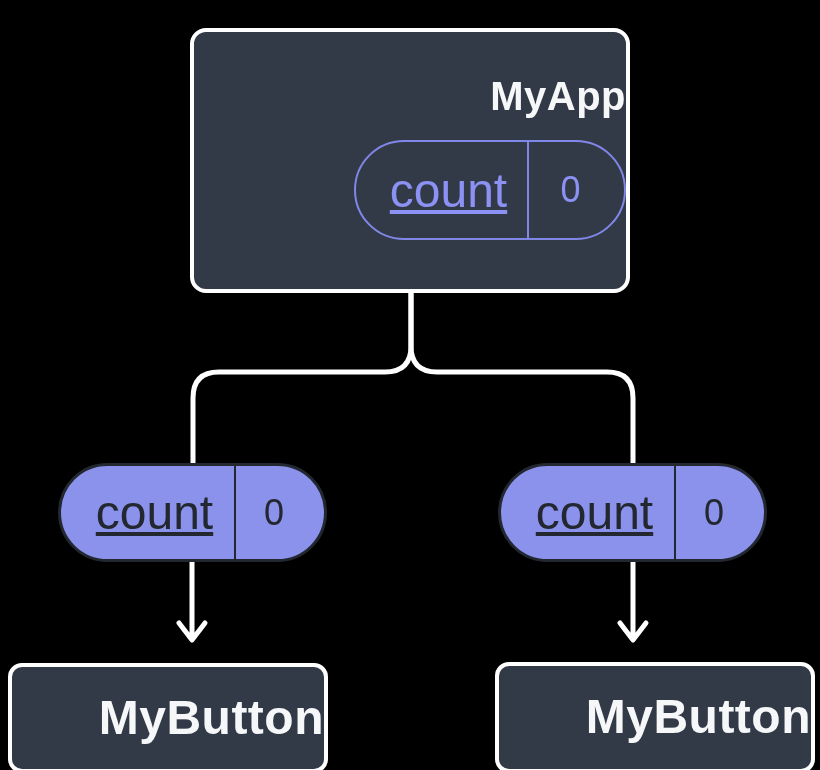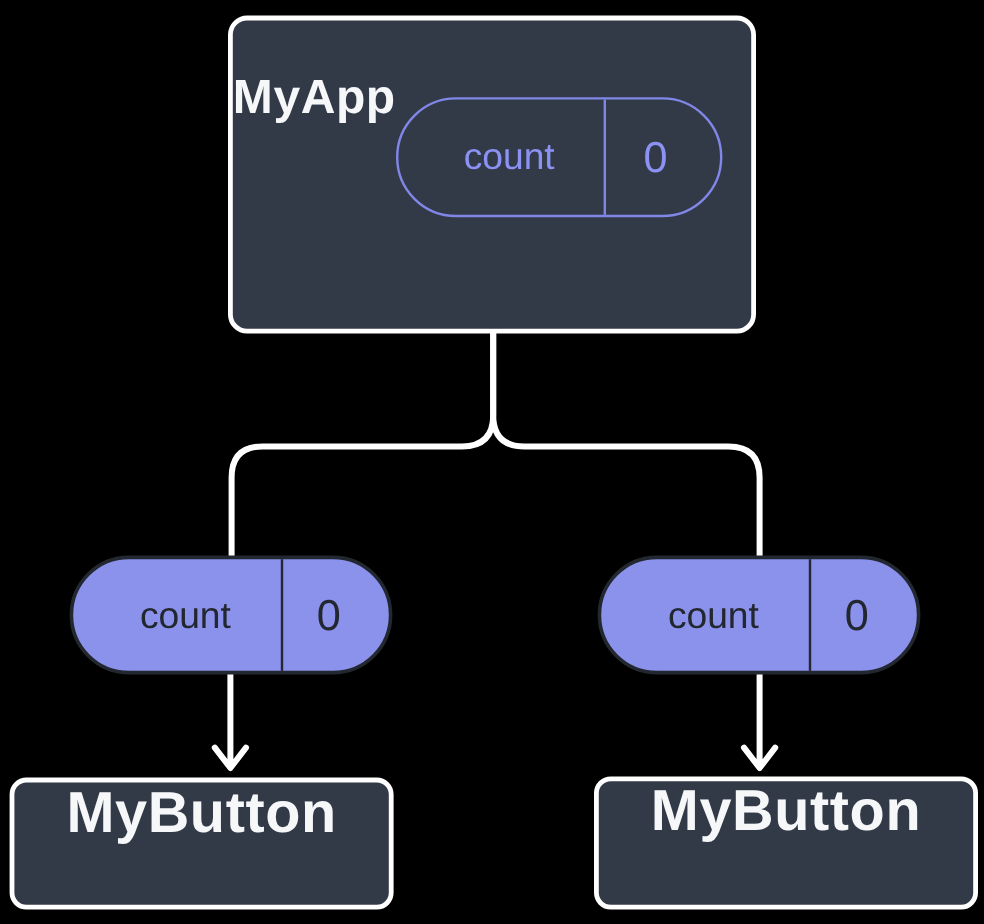--- a/index.html
+++ b/index.html
@@ -30,21 +30,23 @@
     stroke-linejoin: round;
   }
   .component-box {
     position: absolute;
     box-sizing: border-box;
     background: var(--box-fill, #333A47);
     border: 4px solid var(--box-border, #fff);
     border-radius: 16px;
     z-index: 2;
     display: flex;
-    align-items: flex-start;
+    flex-direction: column;
+    align-items: flex-end;
+    margin-top: 15px;
   }
   .box-root   { left: 190px; top: 13px;  width: 440px; height: 265px; padding-top: 42px; }
   .box-leaf-l { left: 8px;   top: 648px; width: 320px; height: 110px; justify-content: center; border-radius: 14px; }
   .box-leaf-r { left: 495px; top: 647px; width: 320px; height: 111px; justify-content: center; border-radius: 14px; }
   .component-title {
     color: var(--box-text, #F6F7F9);
     font-size: 40px;
     font-weight: 600;
     line-height: 1.1;
     letter-spacing: 0.5px;
@@ -74,21 +76,22 @@
   .pill-prop .pill-label { border-right: 2.5px solid var(--prop-dark, #23272F); }
   .pill-prop-l { left: 58px;  top: 463px; }
   .pill-prop-r { left: 498px; top: 463px; }
   .pill-label {
     box-sizing: border-box;
     width: 173px;
     display: flex;
     align-items: center;
     justify-content: center;
     padding-left: 14px;
-    font-size: 31px;
+    font-size: 48px;
+    text-decoration: underline;
   }
   .pill-prop .pill-label { width: 175px; }
   .pill-value {
     flex: 1;
     display: flex;
     align-items: center;
     justify-content: center;
     padding-right: 12px;
     font-size: 36px;
   }

